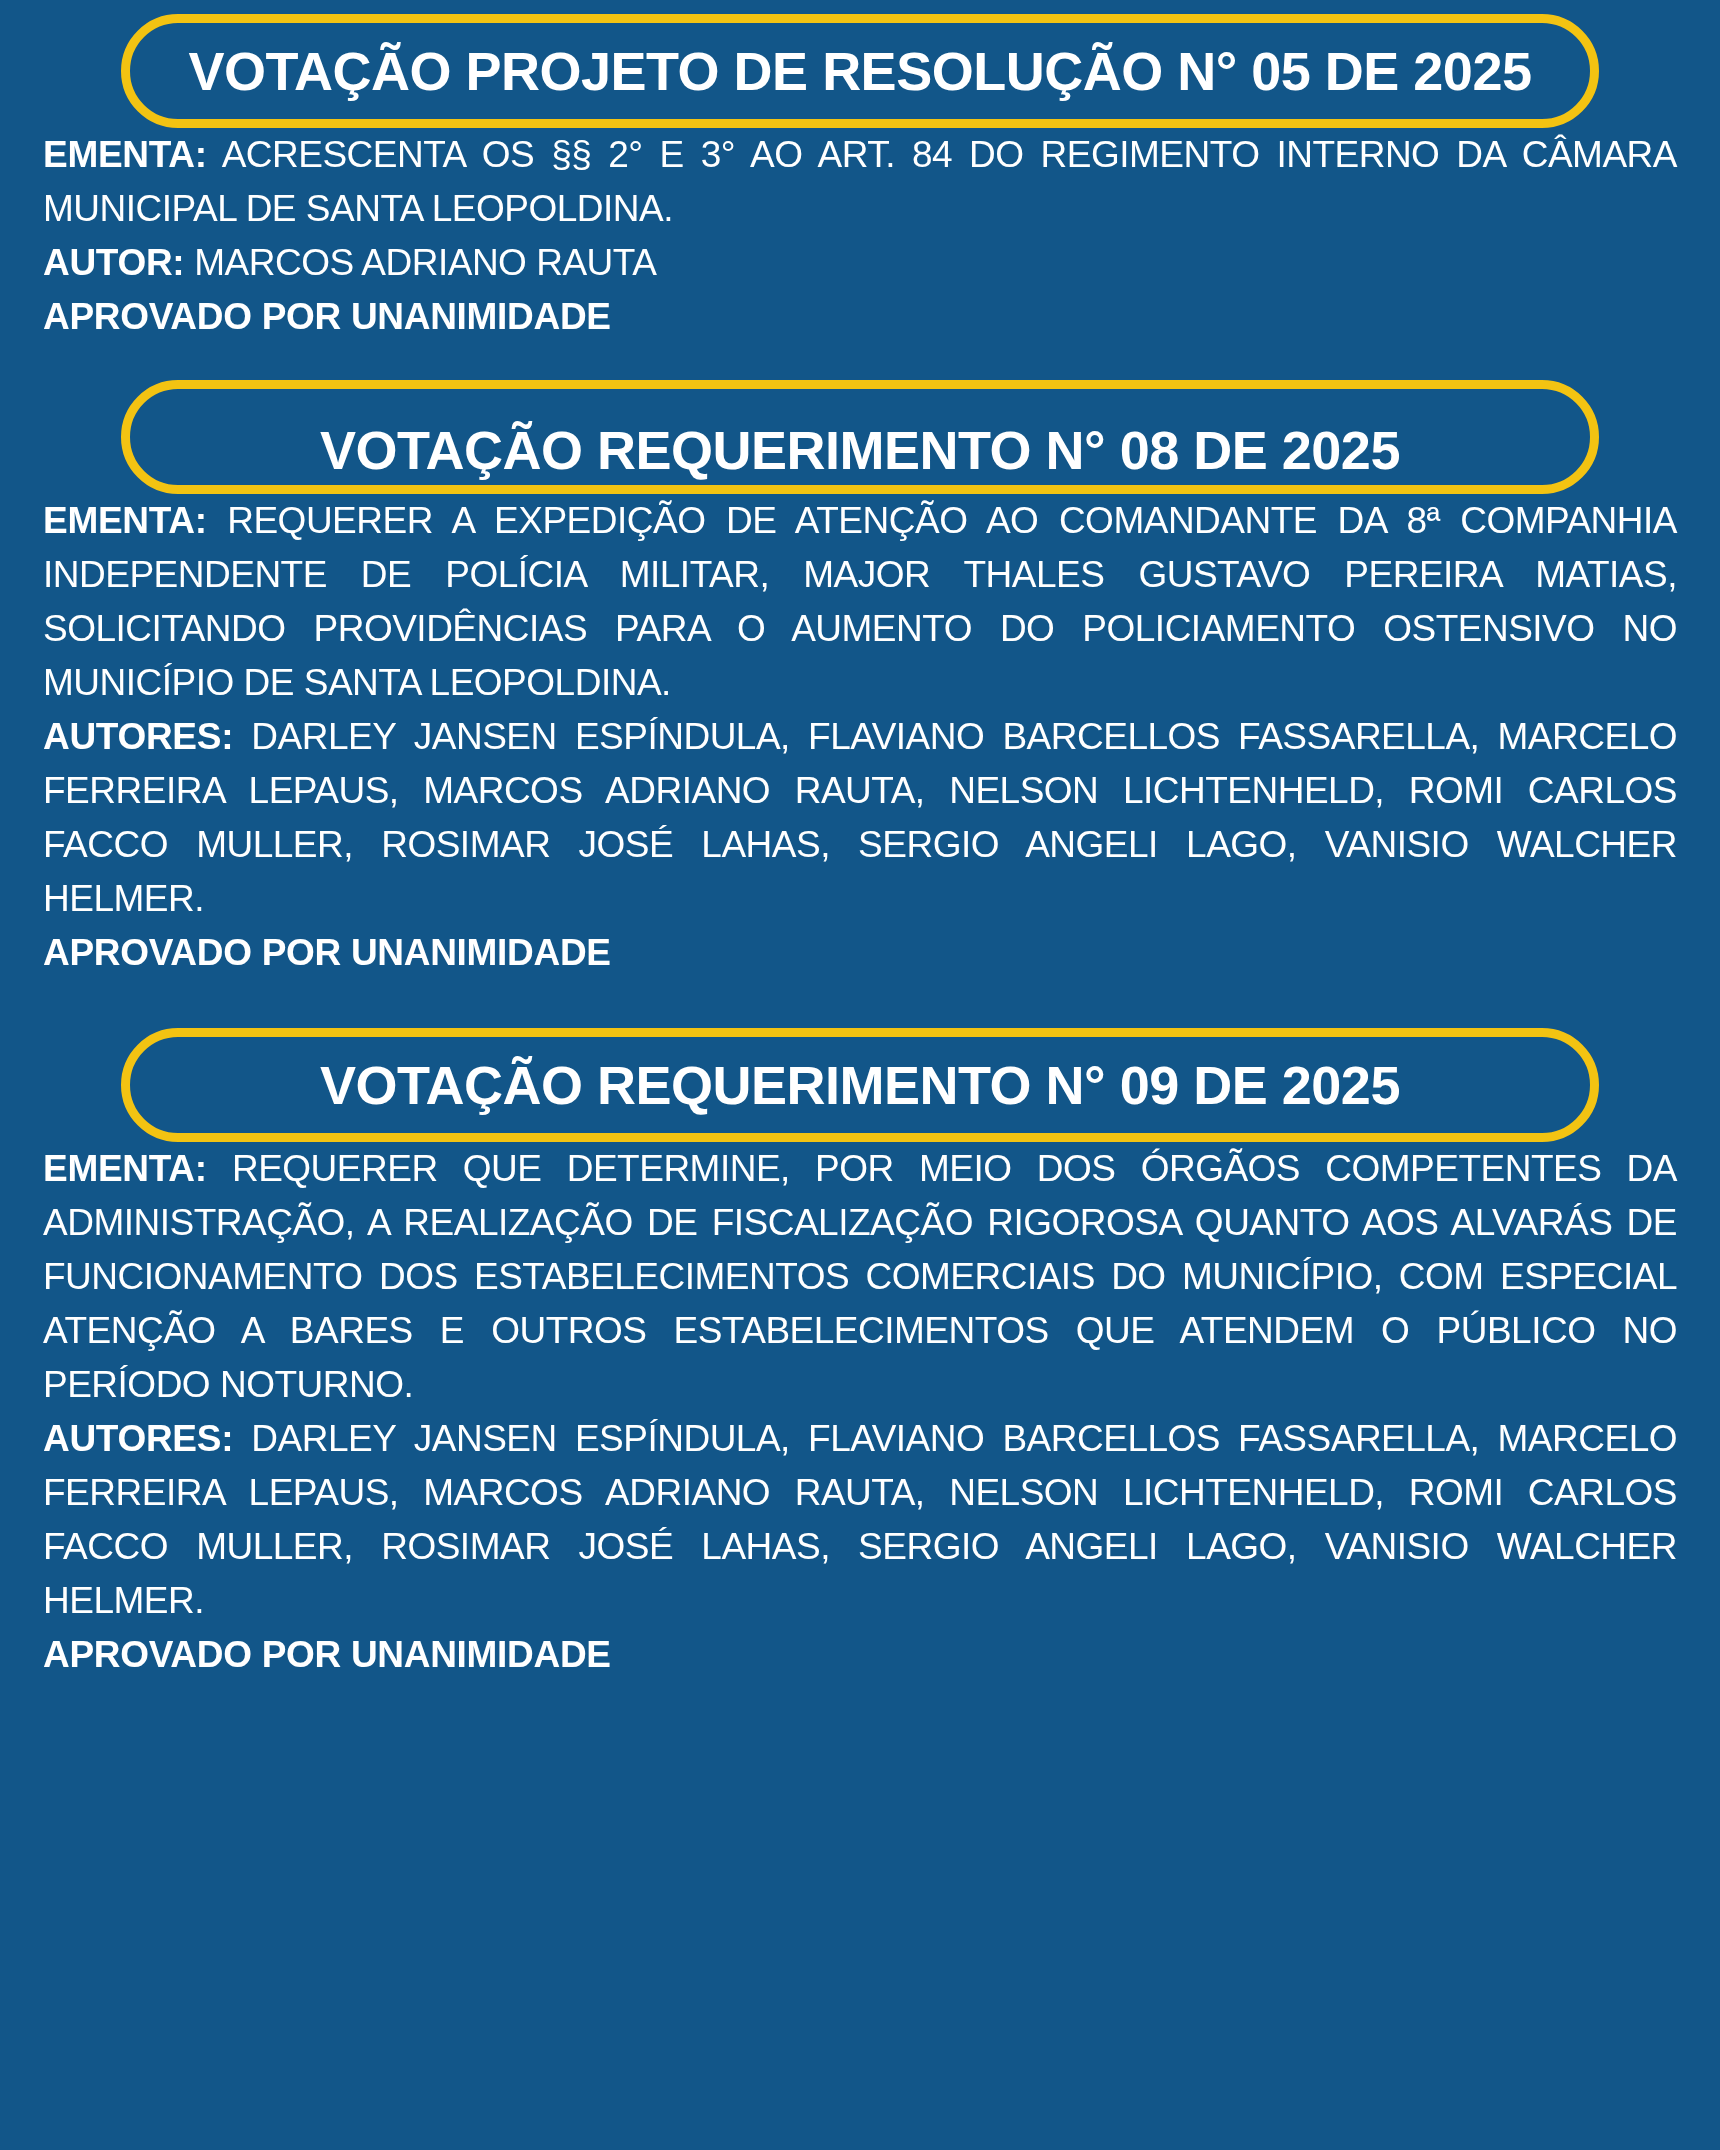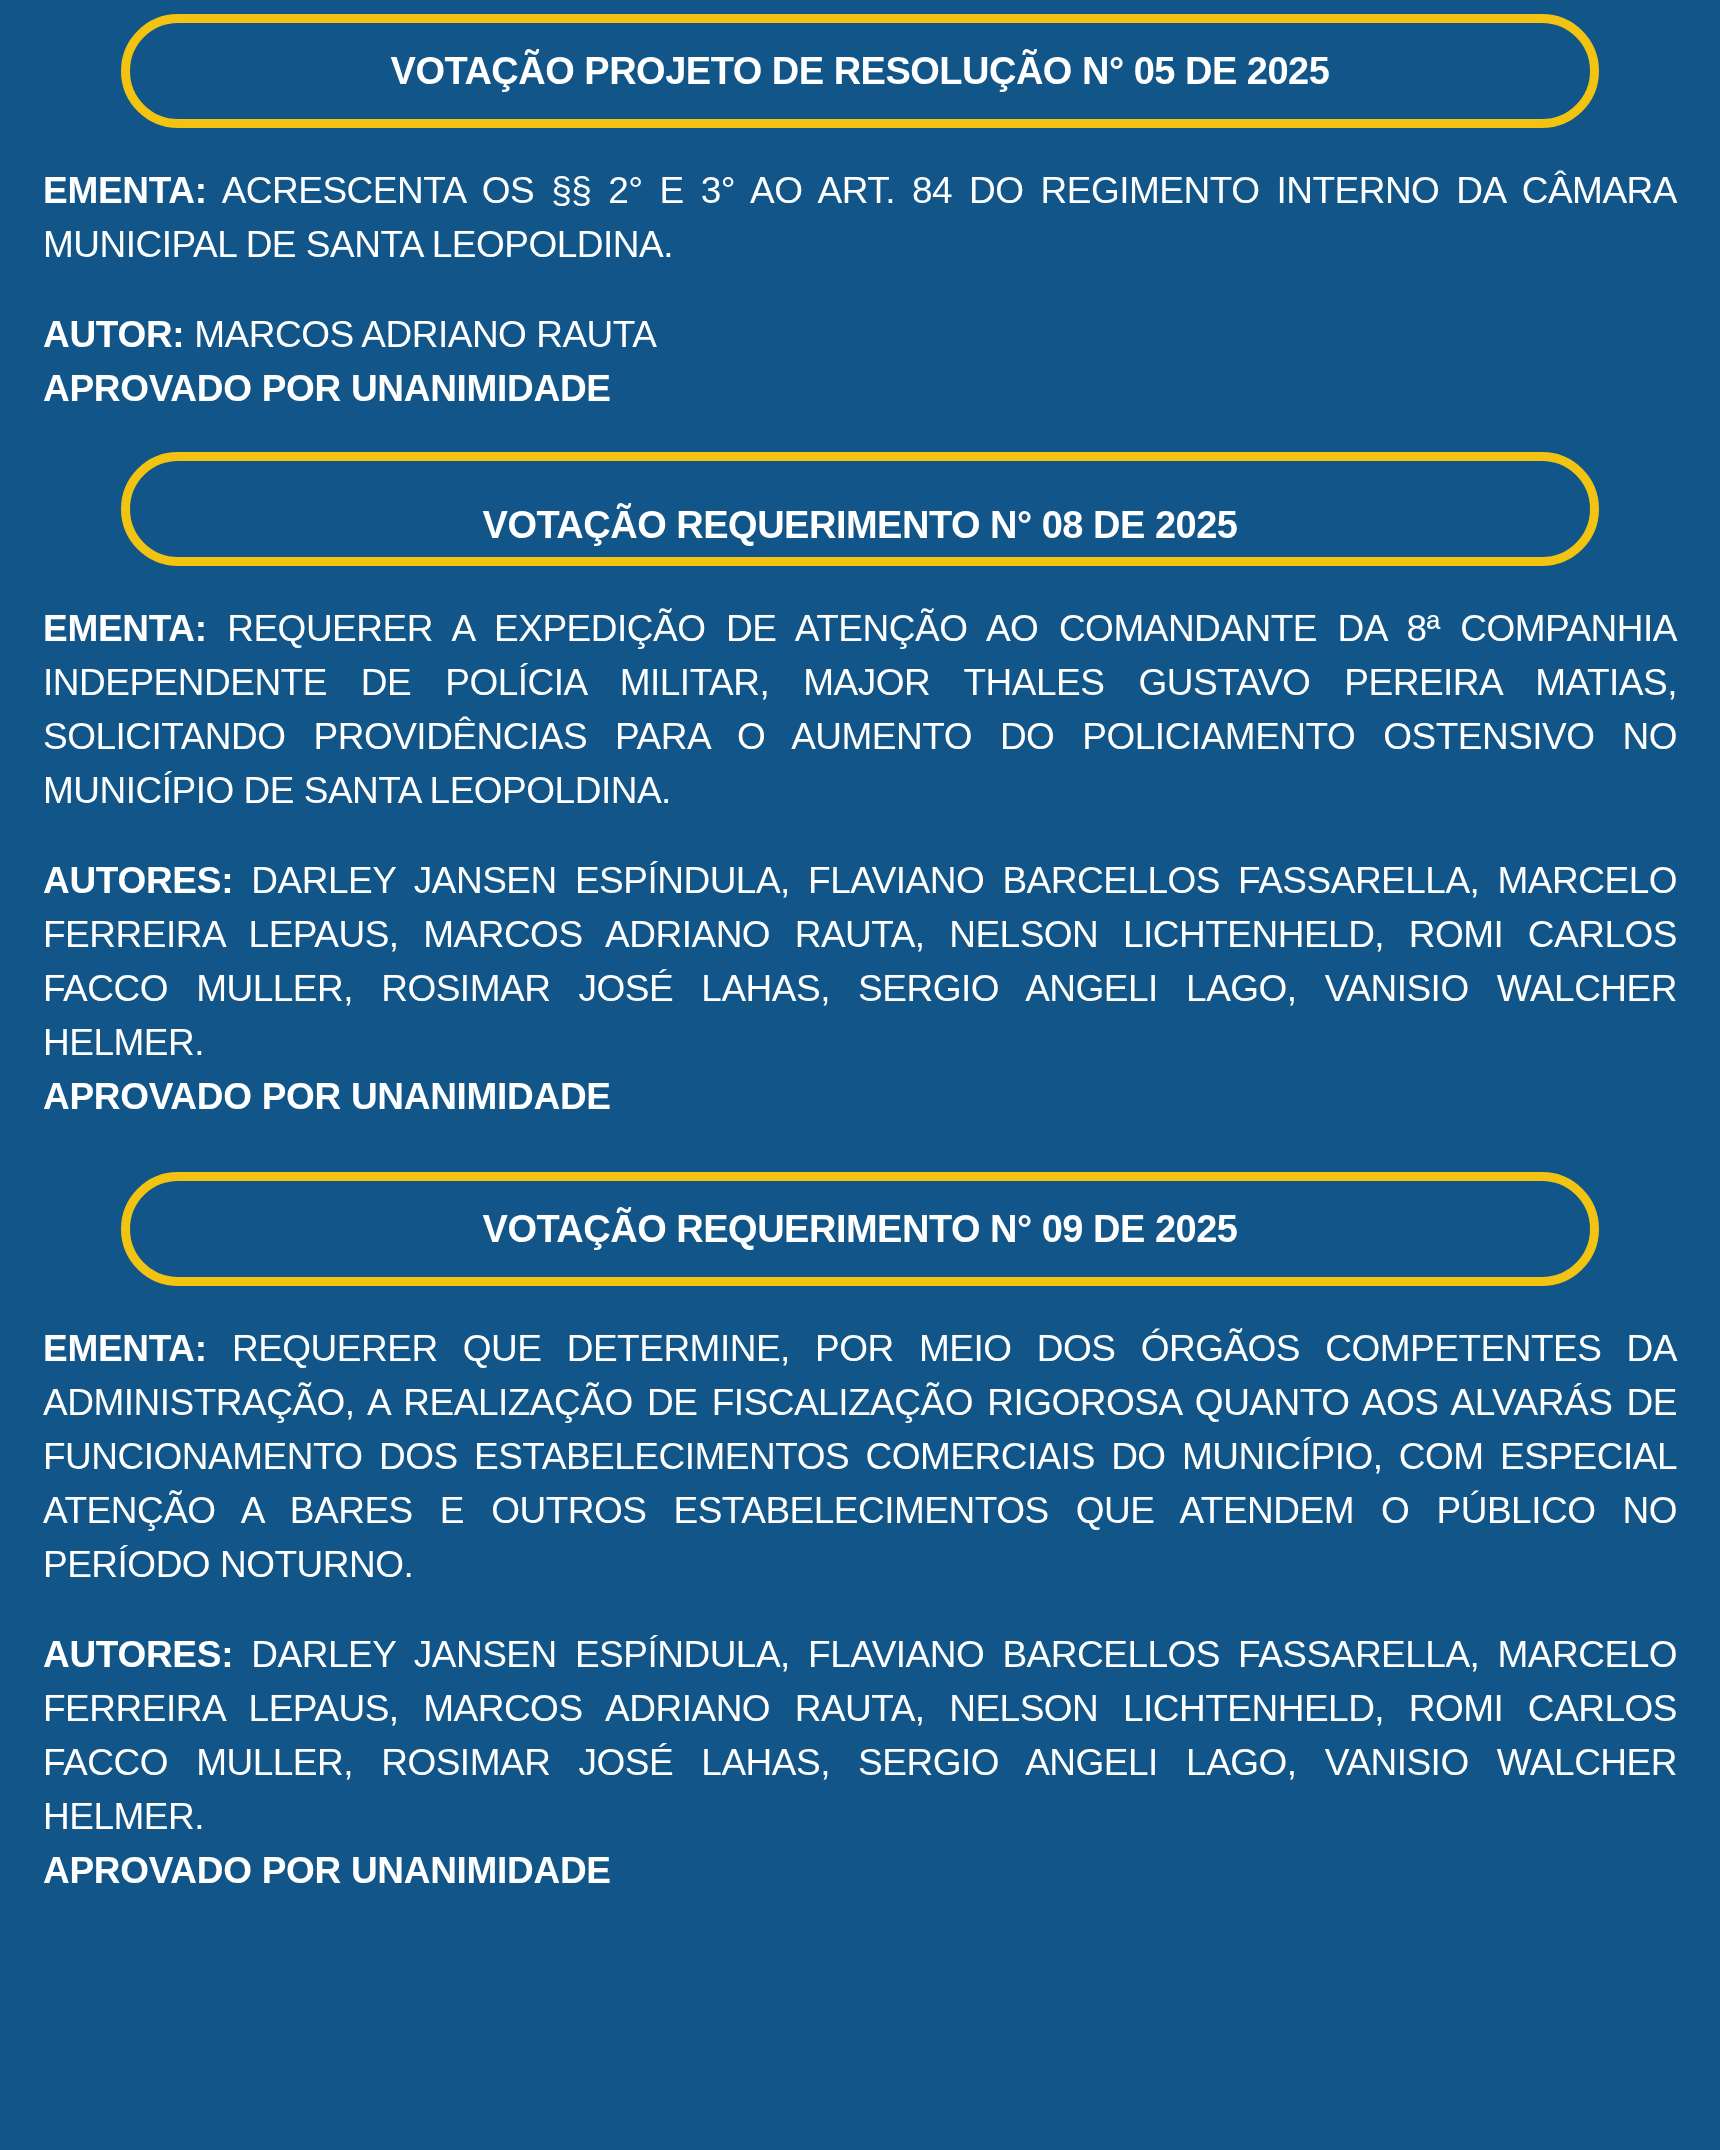--- a/index.html
+++ b/index.html
@@ -25,41 +25,40 @@
     width:1478px;
     height:114px;
     margin:0 auto;
     border:9.2px solid var(--yellow);
     border-radius:57px;
     display:flex;
     align-items:center;
     justify-content:center;
   }
   .pill-title{
-    margin:10px;
-    font-size:38px;
+    margin:4px;
+    font-size:54px;
     font-weight:700;
     letter-spacing:-0.5px;
     white-space:nowrap;
     text-align:center;
   }
   .sec{display:block;}
   .sec:nth-of-type(2) .pill{margin-top:36px;align-items:flex-end;}
   .sec:nth-of-type(3) .pill{margin-top:48px;}
   p.body{
     margin:0;
     font-size:37px;
     line-height:54px;
     letter-spacing:-0.5px;
     font-weight:400;
   }
   p.justify{
     text-align:justify;
     text-align-last:left;
-    margin-top:36px;
   }
   .gap-after-box{margin-top:31px;}
   .gap-para{margin-top:53px;}
   strong.label,p.bold{font-weight:700;letter-spacing:-0.3px;}
 </style>
 </head>
 <body>
 
 <div class="page">
 

